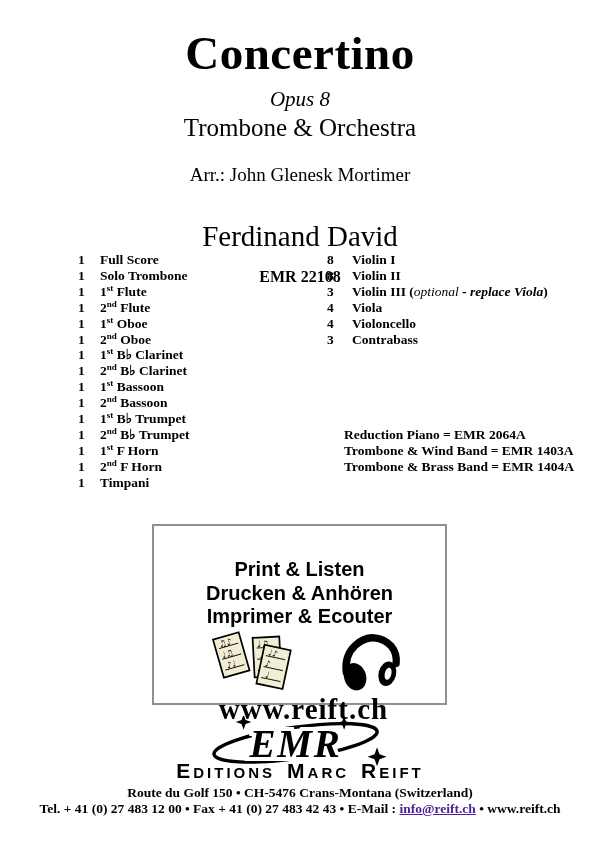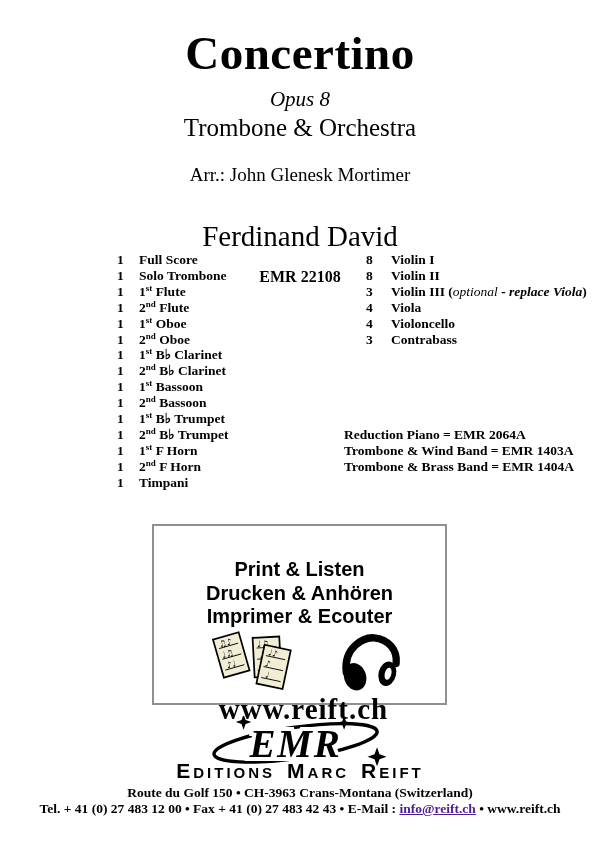--- a/index.html
+++ b/index.html
@@ -6,21 +6,21 @@
   .page{position:relative;width:600px;height:849px;margin:0 auto;background:#fff;
         color:#000;font-family:"Liberation Serif",serif;overflow:hidden;}
   .hline{position:absolute;left:0;right:0;text-align:center;white-space:nowrap;}
   .t-title{top:26px;font-size:47px;font-weight:bold;letter-spacing:.5px;}
   .t-opus{top:87px;font-size:21px;font-style:italic;}
   .t-sub{top:114px;font-size:25px;}
   .t-arr{top:140px;font-size:19px;margin-top:24px;}
   .t-comp{top:175px;font-size:29px;font-weight:normal;margin-top:45px;}
   .t-cat{top:220px;font-size:16px;font-weight:bold;margin-top:48px;}
 
-  .col{position:absolute;font-size:13.5px;font-weight:bold;line-height:15.9px;white-space:nowrap;margin-left:39px;}
+  .col{position:absolute;font-size:13.5px;font-weight:bold;line-height:15.9px;white-space:nowrap;}
   .col-left{left:78px;top:252px;}
   .col-right{left:327px;top:252px;}
   .col-left .qty{display:inline-block;width:22px;}
   .col-right .qty{display:inline-block;width:25px;}
   .ordsup{font-size:9px;position:relative;top:-5px;line-height:0;}
   .n-italic{font-style:italic;font-weight:normal;}
   .n-bolditalic{font-style:italic;font-weight:bold;}
   .editions{position:absolute;left:344px;top:427px;font-size:13.5px;font-weight:bold;
             line-height:15.9px;white-space:nowrap;}
 
@@ -137,18 +137,18 @@
       <path d="M0,-1 L0.26,-0.26 L1,0 L0.26,0.26 L0,1 L-0.26,0.26 L-1,0 L-0.26,-0.26 Z" transform="translate(52,7) scale(9)" fill="#000"></path>
       <path d="M0,-1 L0.26,-0.26 L1,0 L0.26,0.26 L0,1 L-0.26,0.26 L-1,0 L-0.26,-0.26 Z" transform="translate(168,8) scale(8)" fill="#000"></path>
       <path d="M0,-1 L0.26,-0.26 L1,0 L0.26,0.26 L0,1 L-0.26,0.26 L-1,0 L-0.26,-0.26 Z" transform="translate(206,47) scale(11)" fill="#000"></path>
     </svg>
   </div>
 
   <div class="pubname">
     <span class="word"><span class="big">E</span><span class="small">DITIONS</span></span><span class="word"><span class="big">M</span><span class="small">ARC</span></span><span class="word"><span class="big">R</span><span class="small">EIFT</span></span>
   </div>
 
-  <div class="hline addr">Route du Golf 150 • CH-3963 Crans-Montana (Switzerland)</div>
+  <div class="hline addr">Route du Golf 150 • CH-5476 Crans-Montana (Switzerland)</div>
   <div class="hline tel">
     <span>Tel. + 41 (0) 27 483 12 00 • Fax + 41 (0) 27 483 42 43 • E-Mail : </span><a class="email" href="#" style="color: #4c1d95;">info@reift.ch</a><span> • www.reift.ch</span>
   </div>
 
 </div>
 
 </body></html>

